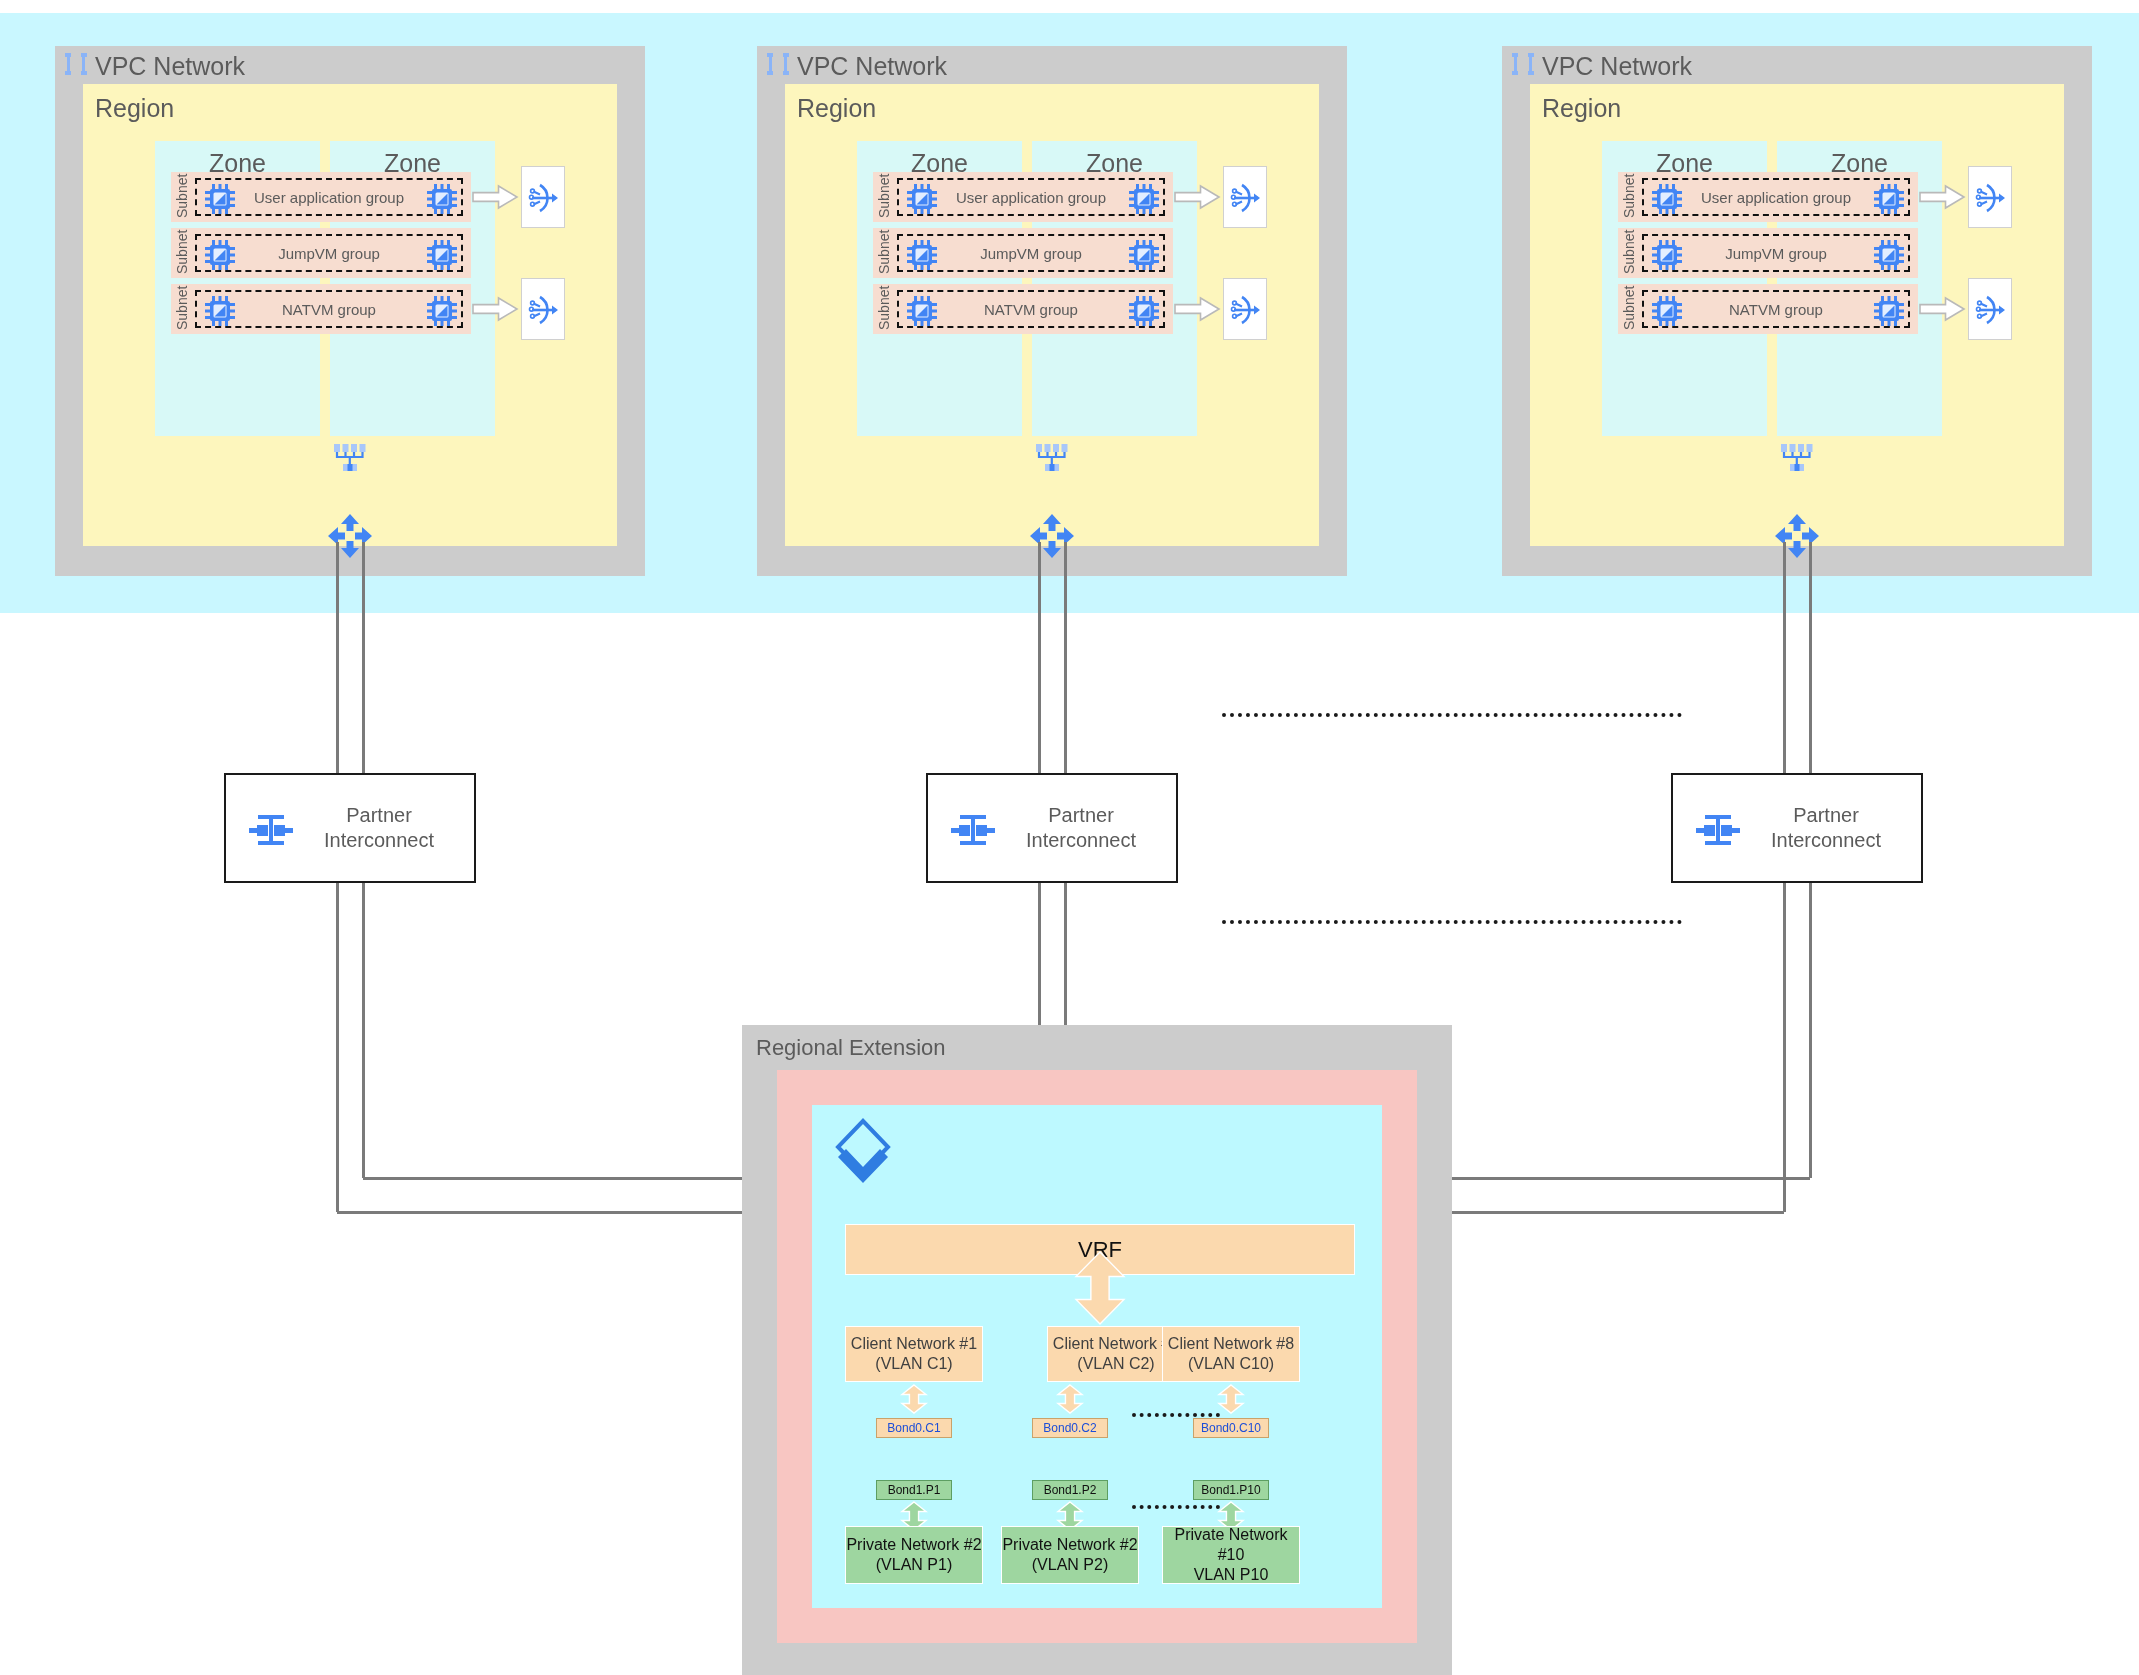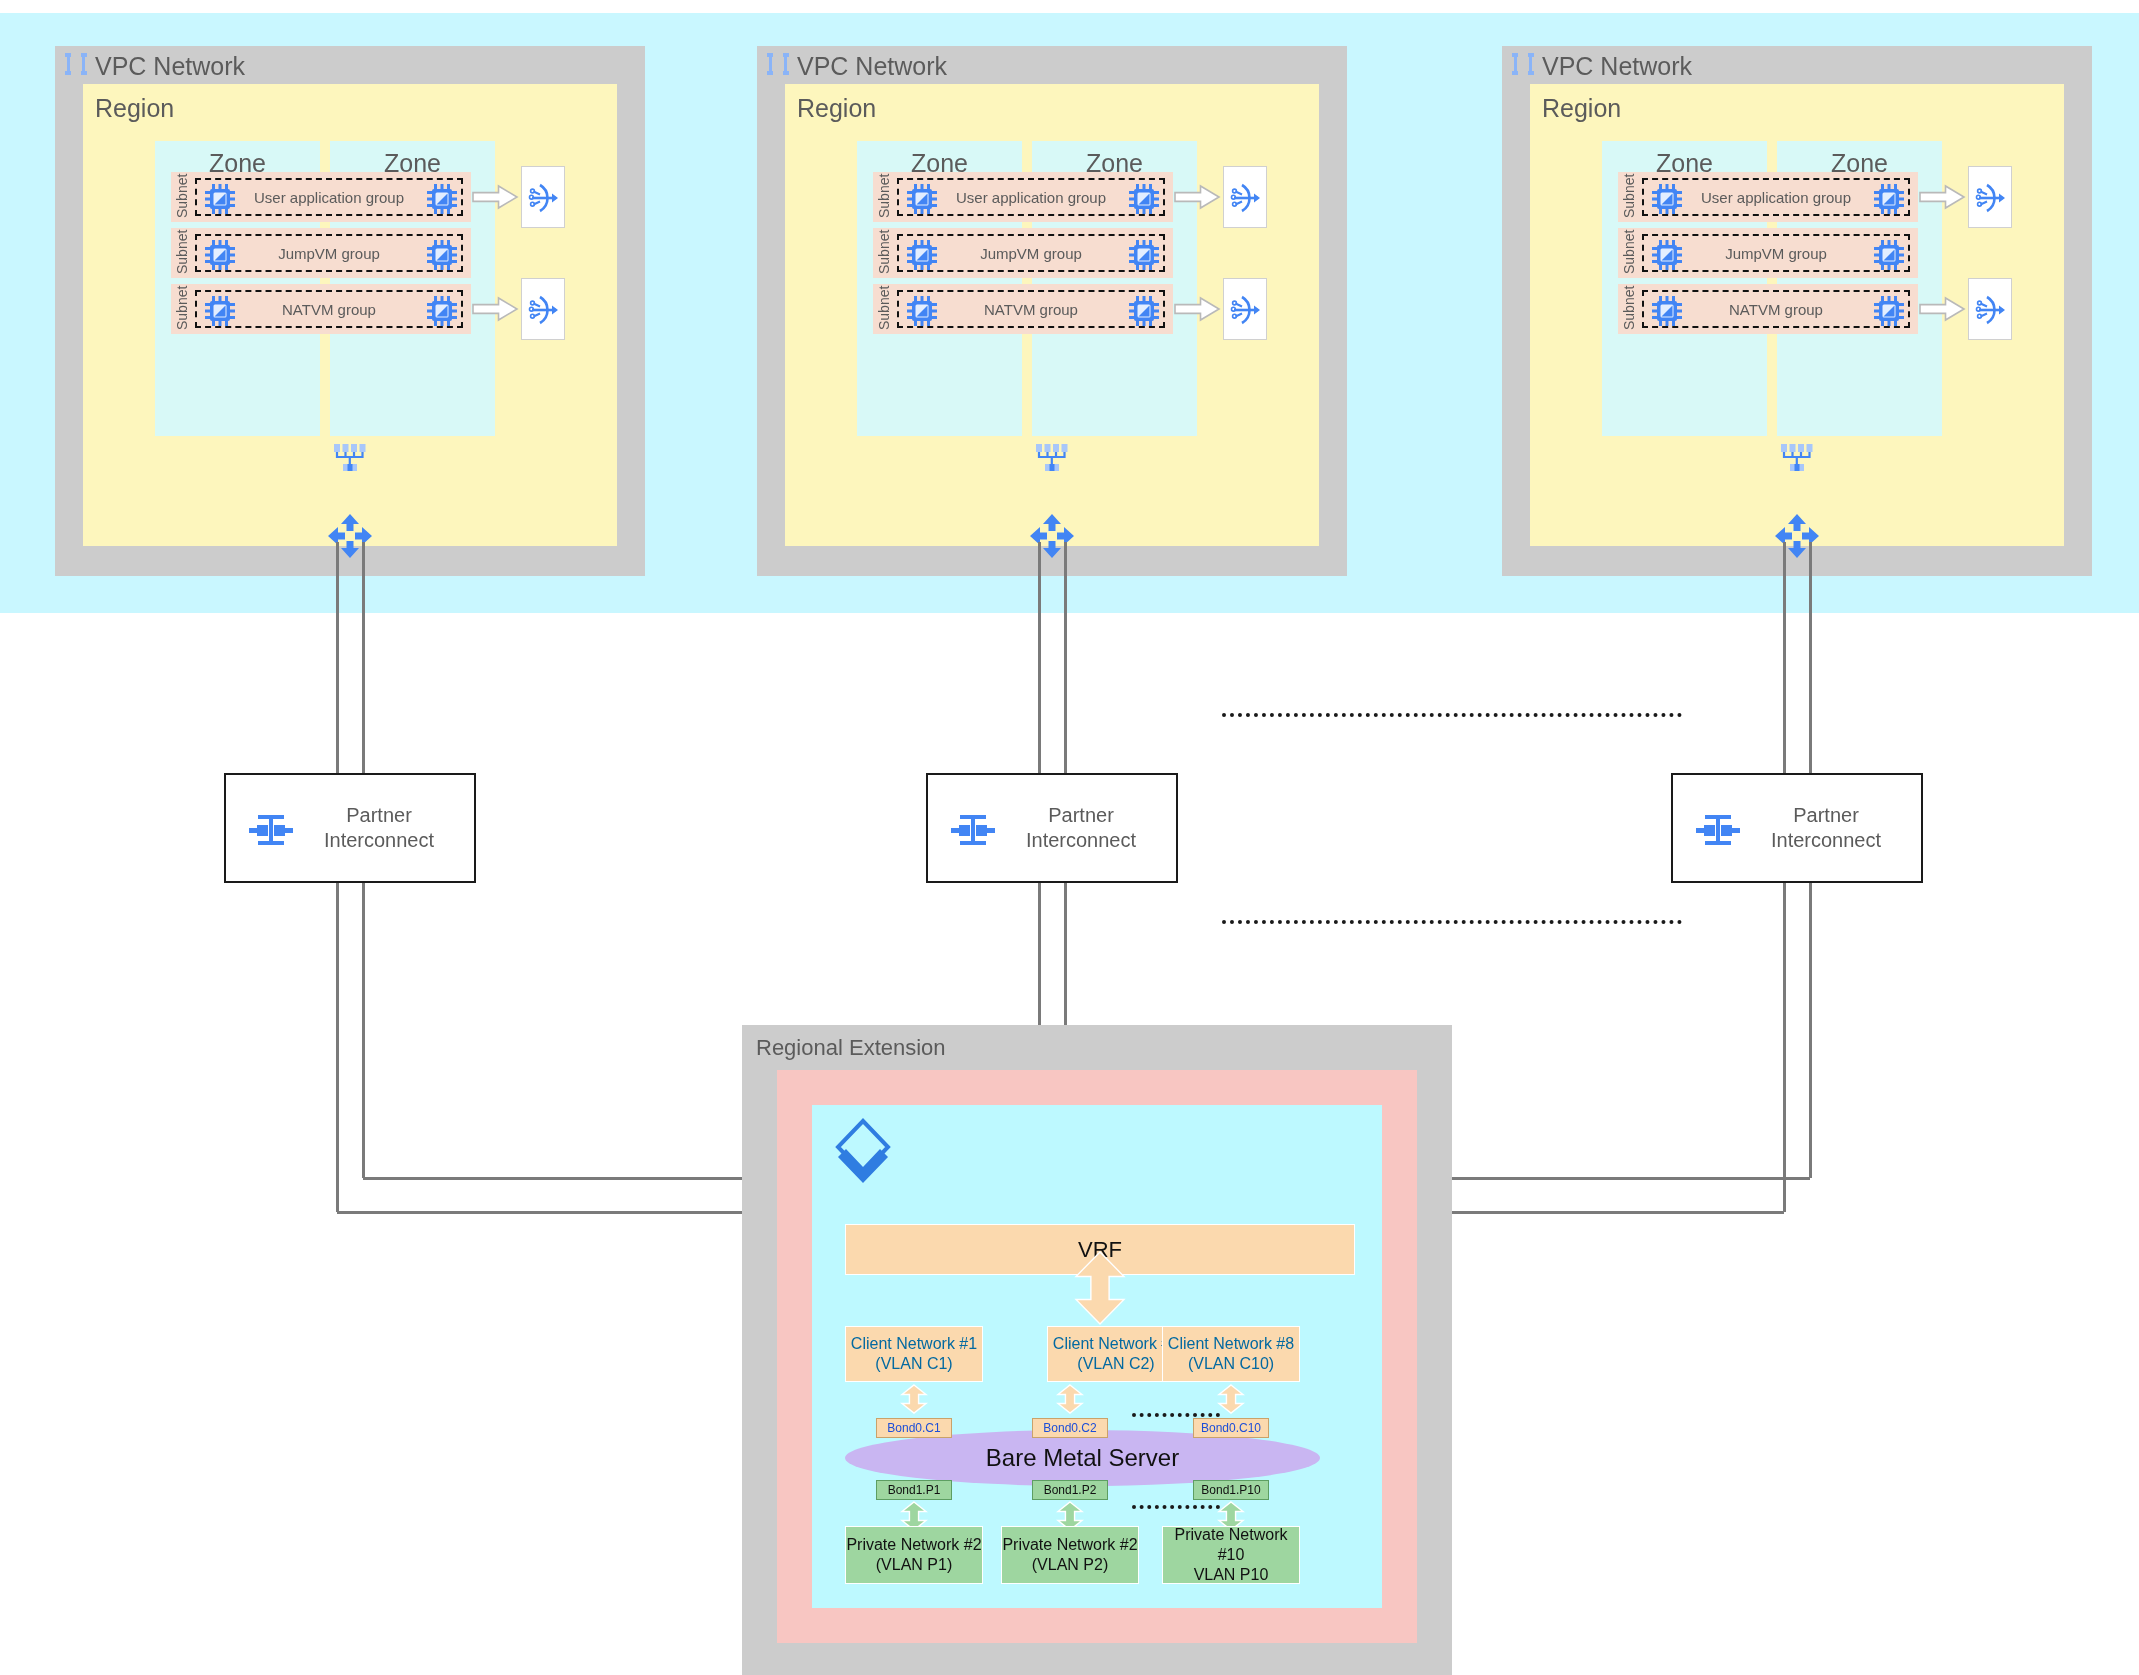--- a/index.html
+++ b/index.html
@@ -74,21 +74,21 @@
 
   .vrf{
     background:#fbd9ae;border:1px solid #ffffff;
     display:flex;align-items:center;justify-content:center;
     color:#111;font-size:22px;
   }
 
   .cnet{
     background:#fbd9ae;border:1px solid #ffffff;
     display:flex;align-items:center;justify-content:center;
-    text-align:center;color:#0369a1;font-size:16px;line-height:1.25;
+    text-align:center;color:#404040;font-size:16px;line-height:1.25;
     white-space:pre-line;
   }
   .pnet{
     background:#9ed6a0;border:1px solid #ffffff;
     display:flex;align-items:center;justify-content:center;
     text-align:center;color:#111;font-size:16px;line-height:1.25;
     white-space:pre-line;
   }
   .bms{
     background:#c9b6f2;border-radius:50%;
@@ -771,21 +771,20 @@
     <div class="abs vrf" style="left: 845px; top: 1183px; width: 510px; height: 51px; margin-top: 28px;">VRF</div>
     <svg width="48" height="72" viewBox="0 0 48 72" style="position: absolute; left: 1076px; top: 1239px;">
       <path d="M24 0 L48 24.48 H33.120000000000005 V47.519999999999996 H48 L24 72 L0 47.519999999999996 H14.879999999999999 V24.48 H0 Z" fill="#fbd9ae" stroke="#ffffff" stroke-width="1.4"></path>
     </svg>
     <div class="abs cnet" style="left: 845px; top: 1313px; width: 138px; height: 56px;">Client Network #1
 (VLAN C1)</div>
     <div class="abs cnet" style="left: 1001px; top: 1313px; width: 138px; height: 56px; margin-left: 46px;">Client Network #2
 (VLAN C2)</div>
     <div class="abs cnet" style="left: 1162px; top: 1313px; width: 138px; height: 56px;">Client Network #8
 (VLAN C10)</div>
-    <div class="abs bms" style="left: 845px; top: 1417px; width: 475px; height: 56px;">Bare Metal Server</div>
     <svg width="24" height="28" viewBox="0 0 24 28" style="position: absolute; left: 902px; top: 1372px;">
       <path d="M12 0 L24 9.520000000000001 H16.560000000000002 V18.479999999999997 H24 L12 28 L0 18.479999999999997 H7.4399999999999995 V9.520000000000001 H0 Z" fill="#fbd9ae" stroke="#ffffff" stroke-width="1.4"></path>
     </svg>
     <div class="abs bond-c" style="left: 876px; top: 1405px; width: 76px; height: 20px;">Bond0.C1</div>
     <svg width="24" height="28" viewBox="0 0 24 28" style="position: absolute; left: 1058px; top: 1372px;">
       <path d="M12 0 L24 9.520000000000001 H16.560000000000002 V18.479999999999997 H24 L12 28 L0 18.479999999999997 H7.4399999999999995 V9.520000000000001 H0 Z" fill="#fbd9ae" stroke="#ffffff" stroke-width="1.4"></path>
     </svg>
     <div class="abs bond-c" style="left: 1032px; top: 1405px; width: 76px; height: 20px;">Bond0.C2</div>
     <svg width="24" height="28" viewBox="0 0 24 28" style="position: absolute; left: 1219px; top: 1372px;">
       <path d="M12 0 L24 9.520000000000001 H16.560000000000002 V18.479999999999997 H24 L12 28 L0 18.479999999999997 H7.4399999999999995 V9.520000000000001 H0 Z" fill="#fbd9ae" stroke="#ffffff" stroke-width="1.4"></path>

